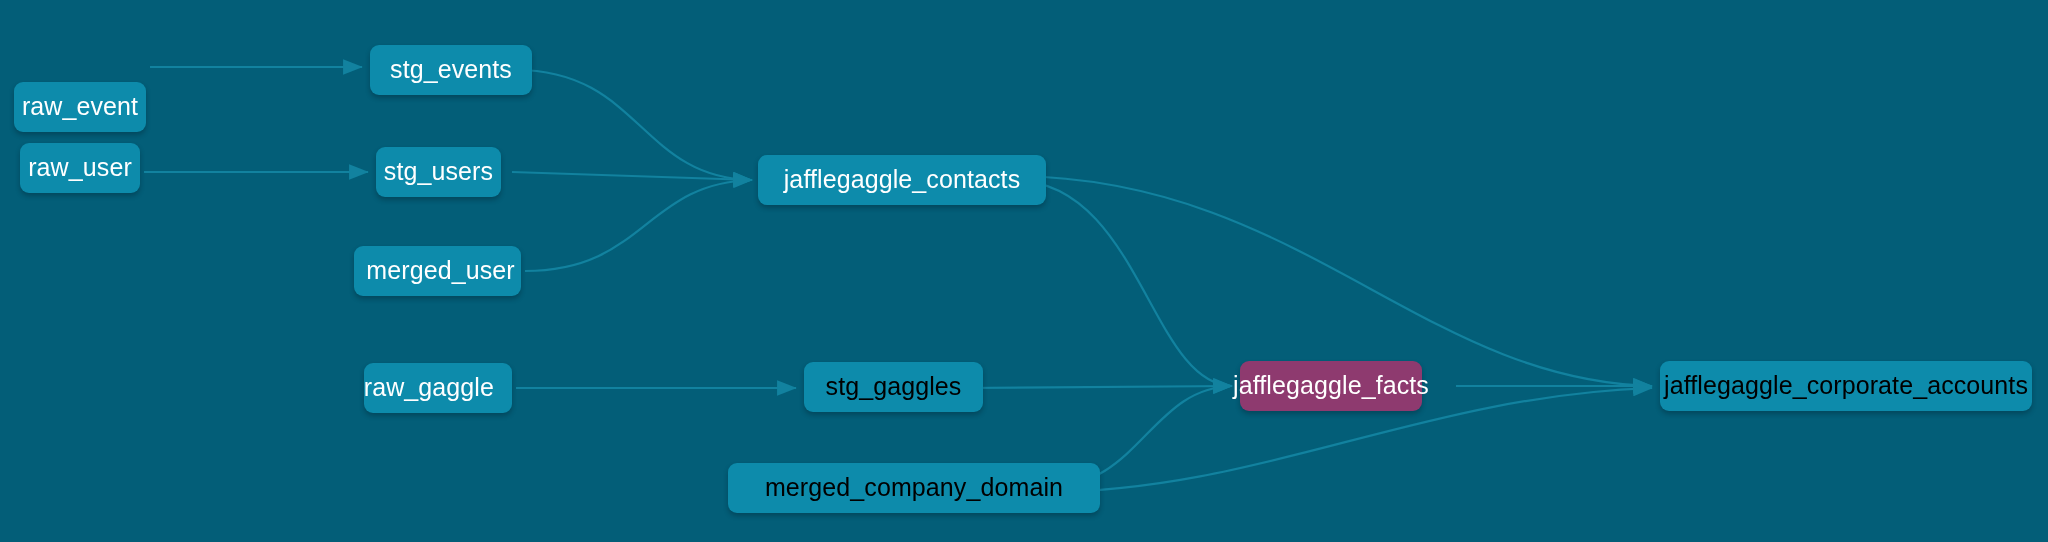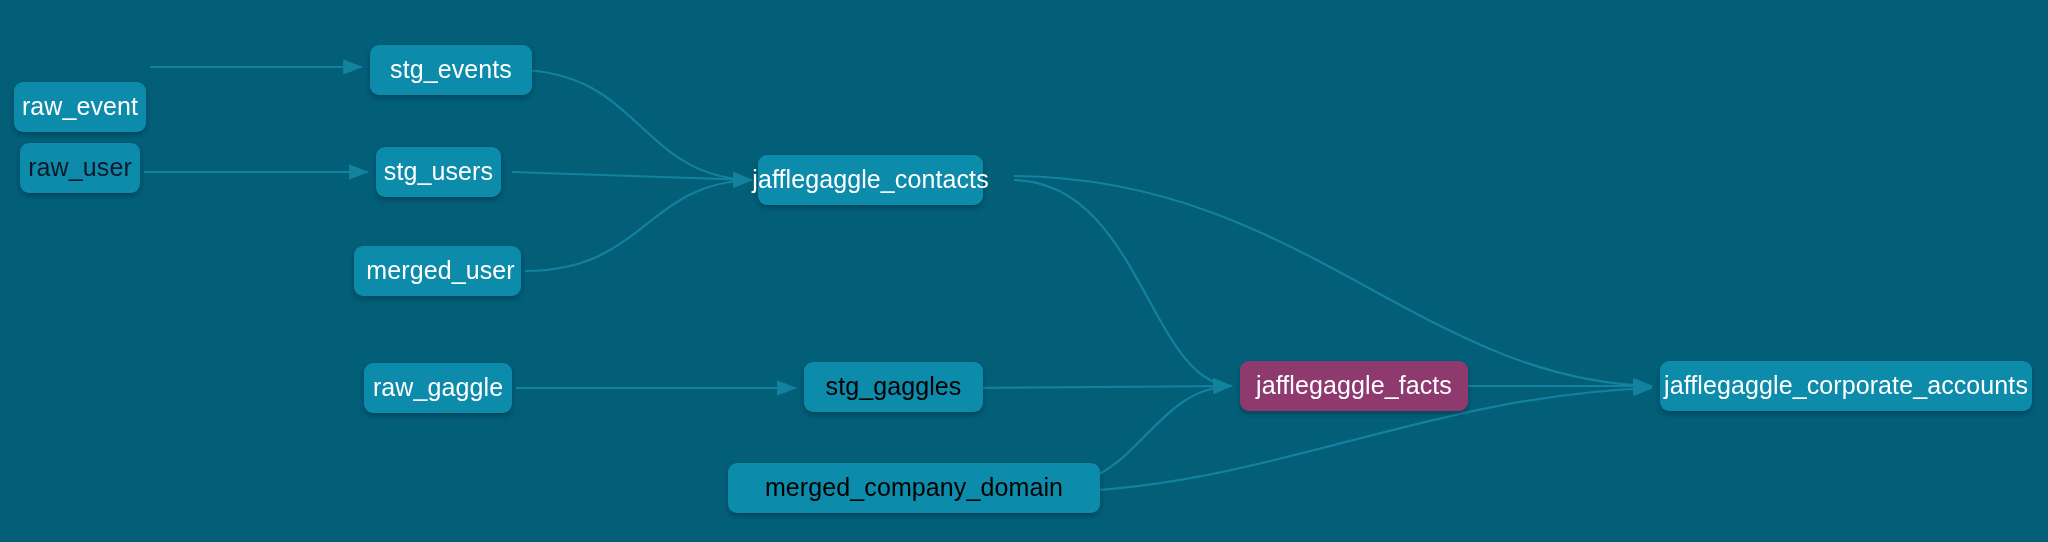--- a/index.html
+++ b/index.html
@@ -88,42 +88,42 @@
       </g>
   </svg>
 
   <div id="node-group">
       <div class="node" style="left: 14px; top: 42px; width: 132px; background: rgb(13, 139, 171); color: rgb(255, 255, 255); margin-top: 40px;">
         <span class="node-label">raw_event</span>
       </div>
       <div class="node" style="left: 370px; top: 45px; width: 162px; background: rgb(13, 139, 171); color: rgb(255, 255, 255);">
         <span class="node-label">stg_events</span>
       </div>
-      <div class="node" style="left: 20px; top: 143px; width: 120px; background: rgb(13, 139, 171); color: #0f172a;">
+      <div class="node" style="left: 20px; top: 143px; width: 120px; background: rgb(13, 139, 171); color: #ffffff;">
         <span class="node-label">raw_user</span>
       </div>
       <div class="node" style="left: 376px; top: 147px; width: 125px; background: rgb(13, 139, 171); color: rgb(255, 255, 255);">
         <span class="node-label">stg_users</span>
       </div>
       <div class="node" style="left: 354px; top: 246px; width: 167px; background: rgb(13, 139, 171); color: rgb(255, 255, 255); padding-left: 24px;">
         <span class="node-label">merged_user</span>
       </div>
-      <div class="node" style="left: 758px; top: 155px; width: 225px; background: rgb(13, 139, 171); color: rgb(255, 255, 255);">
+      <div class="node" style="left: 758px; top: 155px; width: 288px; background: rgb(13, 139, 171); color: rgb(255, 255, 255);">
         <span class="node-label">jafflegaggle_contacts</span>
       </div>
-      <div class="node" style="left: 364px; top: 363px; width: 148px; background: rgb(13, 139, 171); color: rgb(255, 255, 255);">
+      <div class="node" style="left: 364px; top: 363px; width: 148px; background: rgb(13, 139, 171); color: rgb(255, 255, 255); justify-content: flex-end;">
         <span class="node-label">raw_gaggle</span>
       </div>
       <div class="node" style="left: 804px; top: 362px; width: 179px; background: rgb(13, 139, 171); color: #000000;">
         <span class="node-label">stg_gaggles</span>
       </div>
-      <div class="node selected" style="left: 1240px; top: 361px; width: 228px; background: rgb(142, 58, 111); color: rgb(255, 255, 255);">
+      <div class="node selected" style="left: 1240px; top: 361px; width: 182px; background: rgb(142, 58, 111); color: rgb(255, 255, 255);">
         <span class="node-label">jafflegaggle_facts</span>
       </div>
       <div class="node" style="left: 728px; top: 463px; width: 372px; background: rgb(13, 139, 171); color: #000000;">
         <span class="node-label">merged_company_domain</span>
       </div>
-      <div class="node" style="left: 1660px; top: 361px; width: 372px; background: rgb(13, 139, 171); color: #ffffff;">
+      <div class="node" style="left: 1660px; top: 361px; width: 372px; background: rgb(13, 139, 171); color: #000000;">
         <span class="node-label">jafflegaggle_corporate_accounts</span>
       </div>
     </div>
 
 </div>
 
 </body></html>

